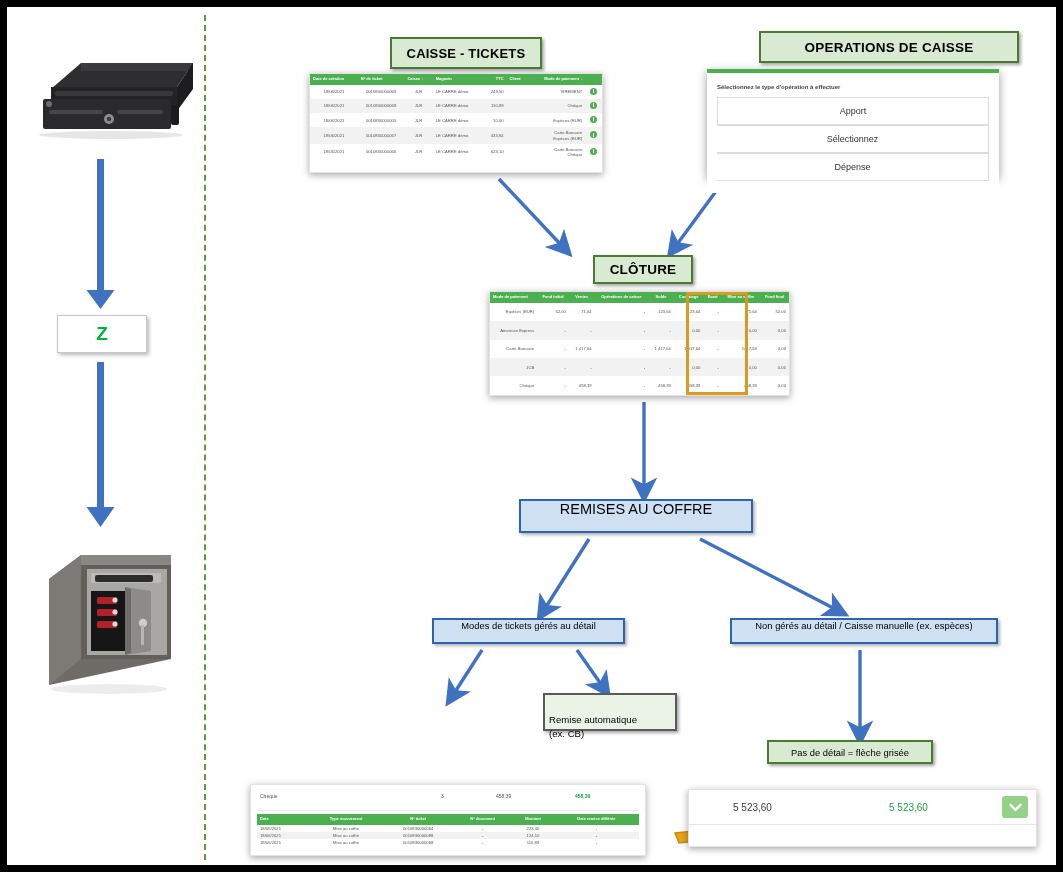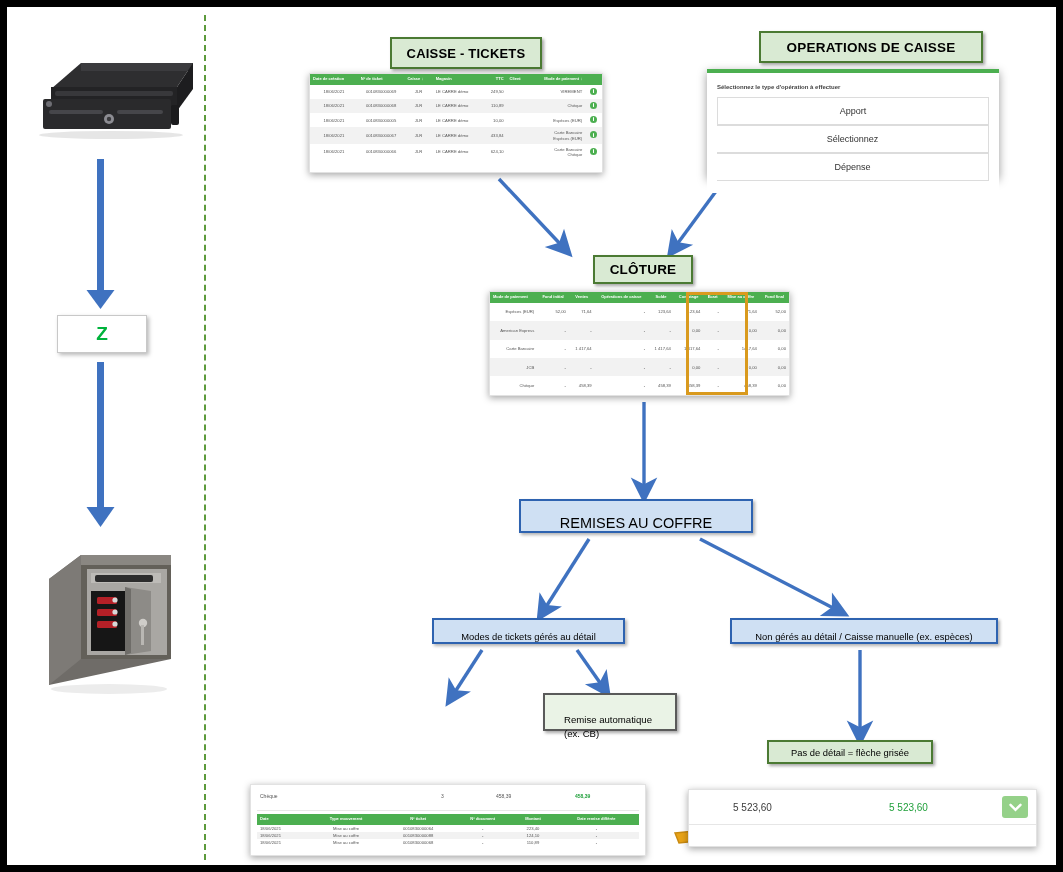--- a/index.html
+++ b/index.html
@@ -32,30 +32,30 @@
     display:flex; align-items:center; justify-content:center;
     text-align:center;
     color:#000;
   }
   .gbox.title { font-weight:bold; letter-spacing:.2px; }
   .bbox {
     position:absolute;
     background:#cfe0f3;
     border:2px solid #2e63b0;
     box-shadow:2px 2px 3px rgba(0,0,0,0.3);
-    display:flex; align-items:flex-end; justify-content:center;
+    display:flex; align-items:flex-start; justify-content:center;
     text-align:center; color:#000;
   }
   .graybox {
     position:absolute;
     background:#eaf3e6;
     border:2px solid #5a5a5a;
     box-shadow:2px 2px 3px rgba(0,0,0,0.35);
     color:#000;
-    padding:5px 19px;
+    padding:5px 4px;
   }
 
   
   #arrows { position:absolute; left:0; top:0; width:1049px; height:858px; pointer-events:none; }
 
   
   .card {
     position:absolute; background:#fff;
     box-shadow:0 2px 7px rgba(0,0,0,0.35);
     border:1px solid #e2e2e2;
@@ -220,21 +220,21 @@
     <polygon points="86,48 92,50 92,114 86,116" fill="#6f6d69"></polygon>
     <circle cx="104" cy="84" r="4.2" fill="#cfcdc9"></circle>
     <rect x="102" y="86" width="3" height="20" fill="#b9b7b3"></rect>
     <ellipse cx="70" cy="150" rx="58" ry="5" fill="#ececec"></ellipse>
   </svg>
 
   <div class="gbox title" style="left:383px;top:30px;width:152px;height:32px;font-size:13px;">
     <span>CAISSE - TICKETS</span>
   </div>
 
-  <div class="gbox title" style="left:752px;top:24px;width:224px;height:32px;font-size:13.5px;">
+  <div class="gbox title" style="left:752px;top:24px;width:260px;height:32px;font-size:13.5px;">
     <span>OPERATIONS DE CAISSE</span>
   </div>
 
   <div class="gbox title" style="left:586px;top:248px;width:100px;height:29px;font-size:13.5px;">
     <span>CLÔTURE</span>
   </div>
 
   <div class="bbox" style="left:512px;top:492px;width:234px;height:34px;font-size:14.5px;">
     <span>REMISES AU COFFRE</span>
   </div>

